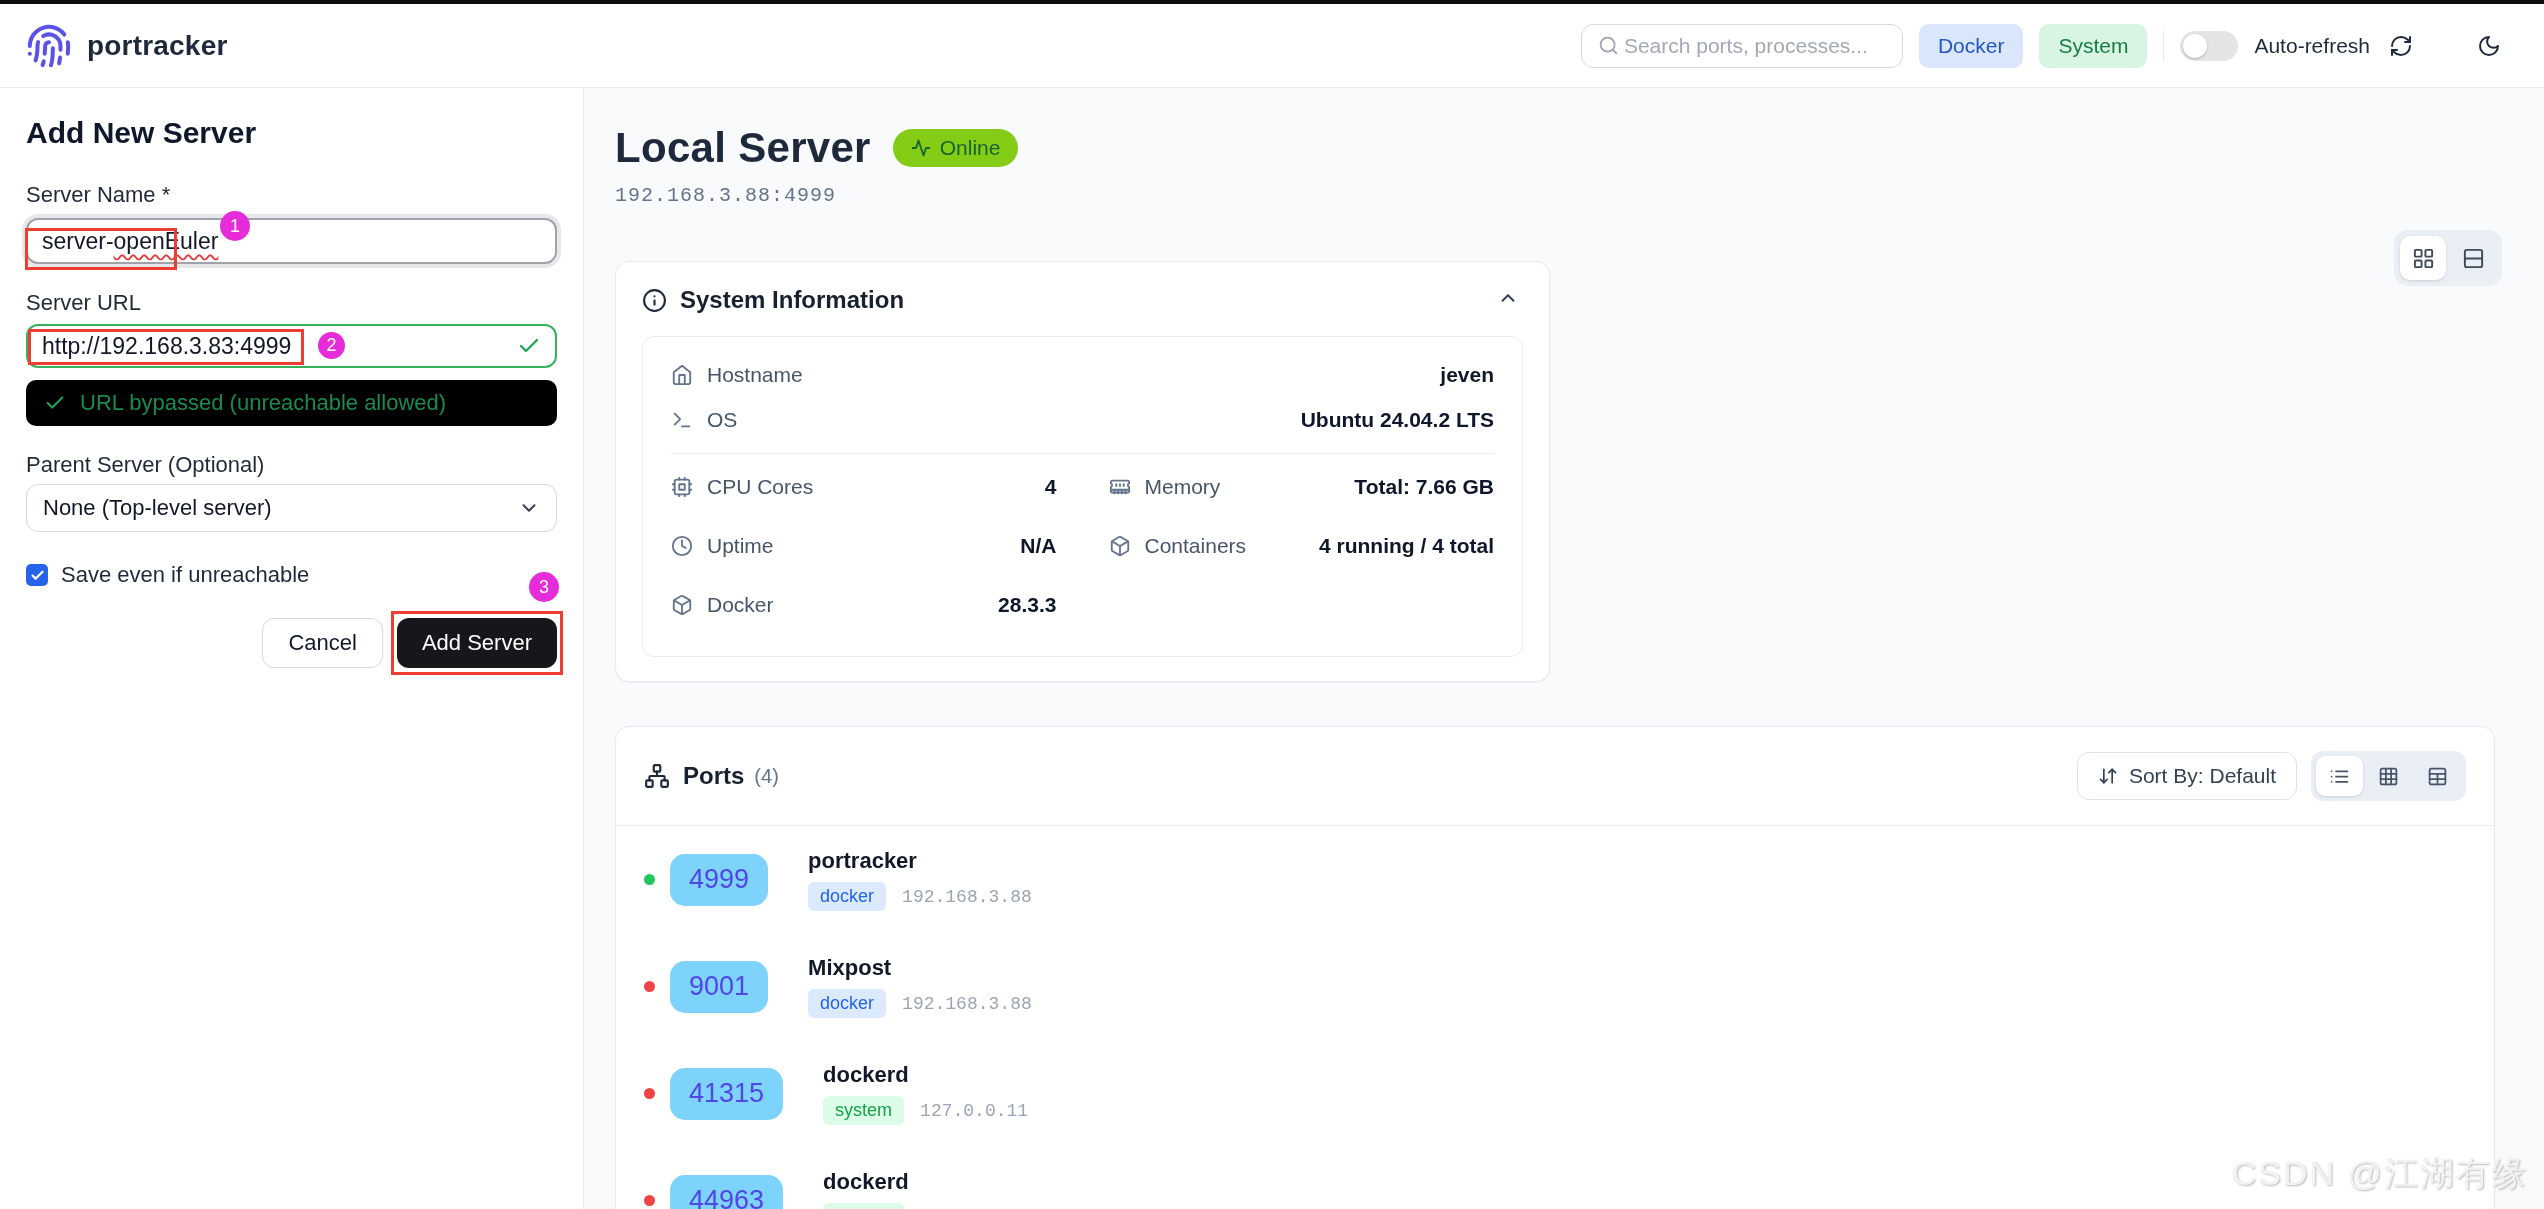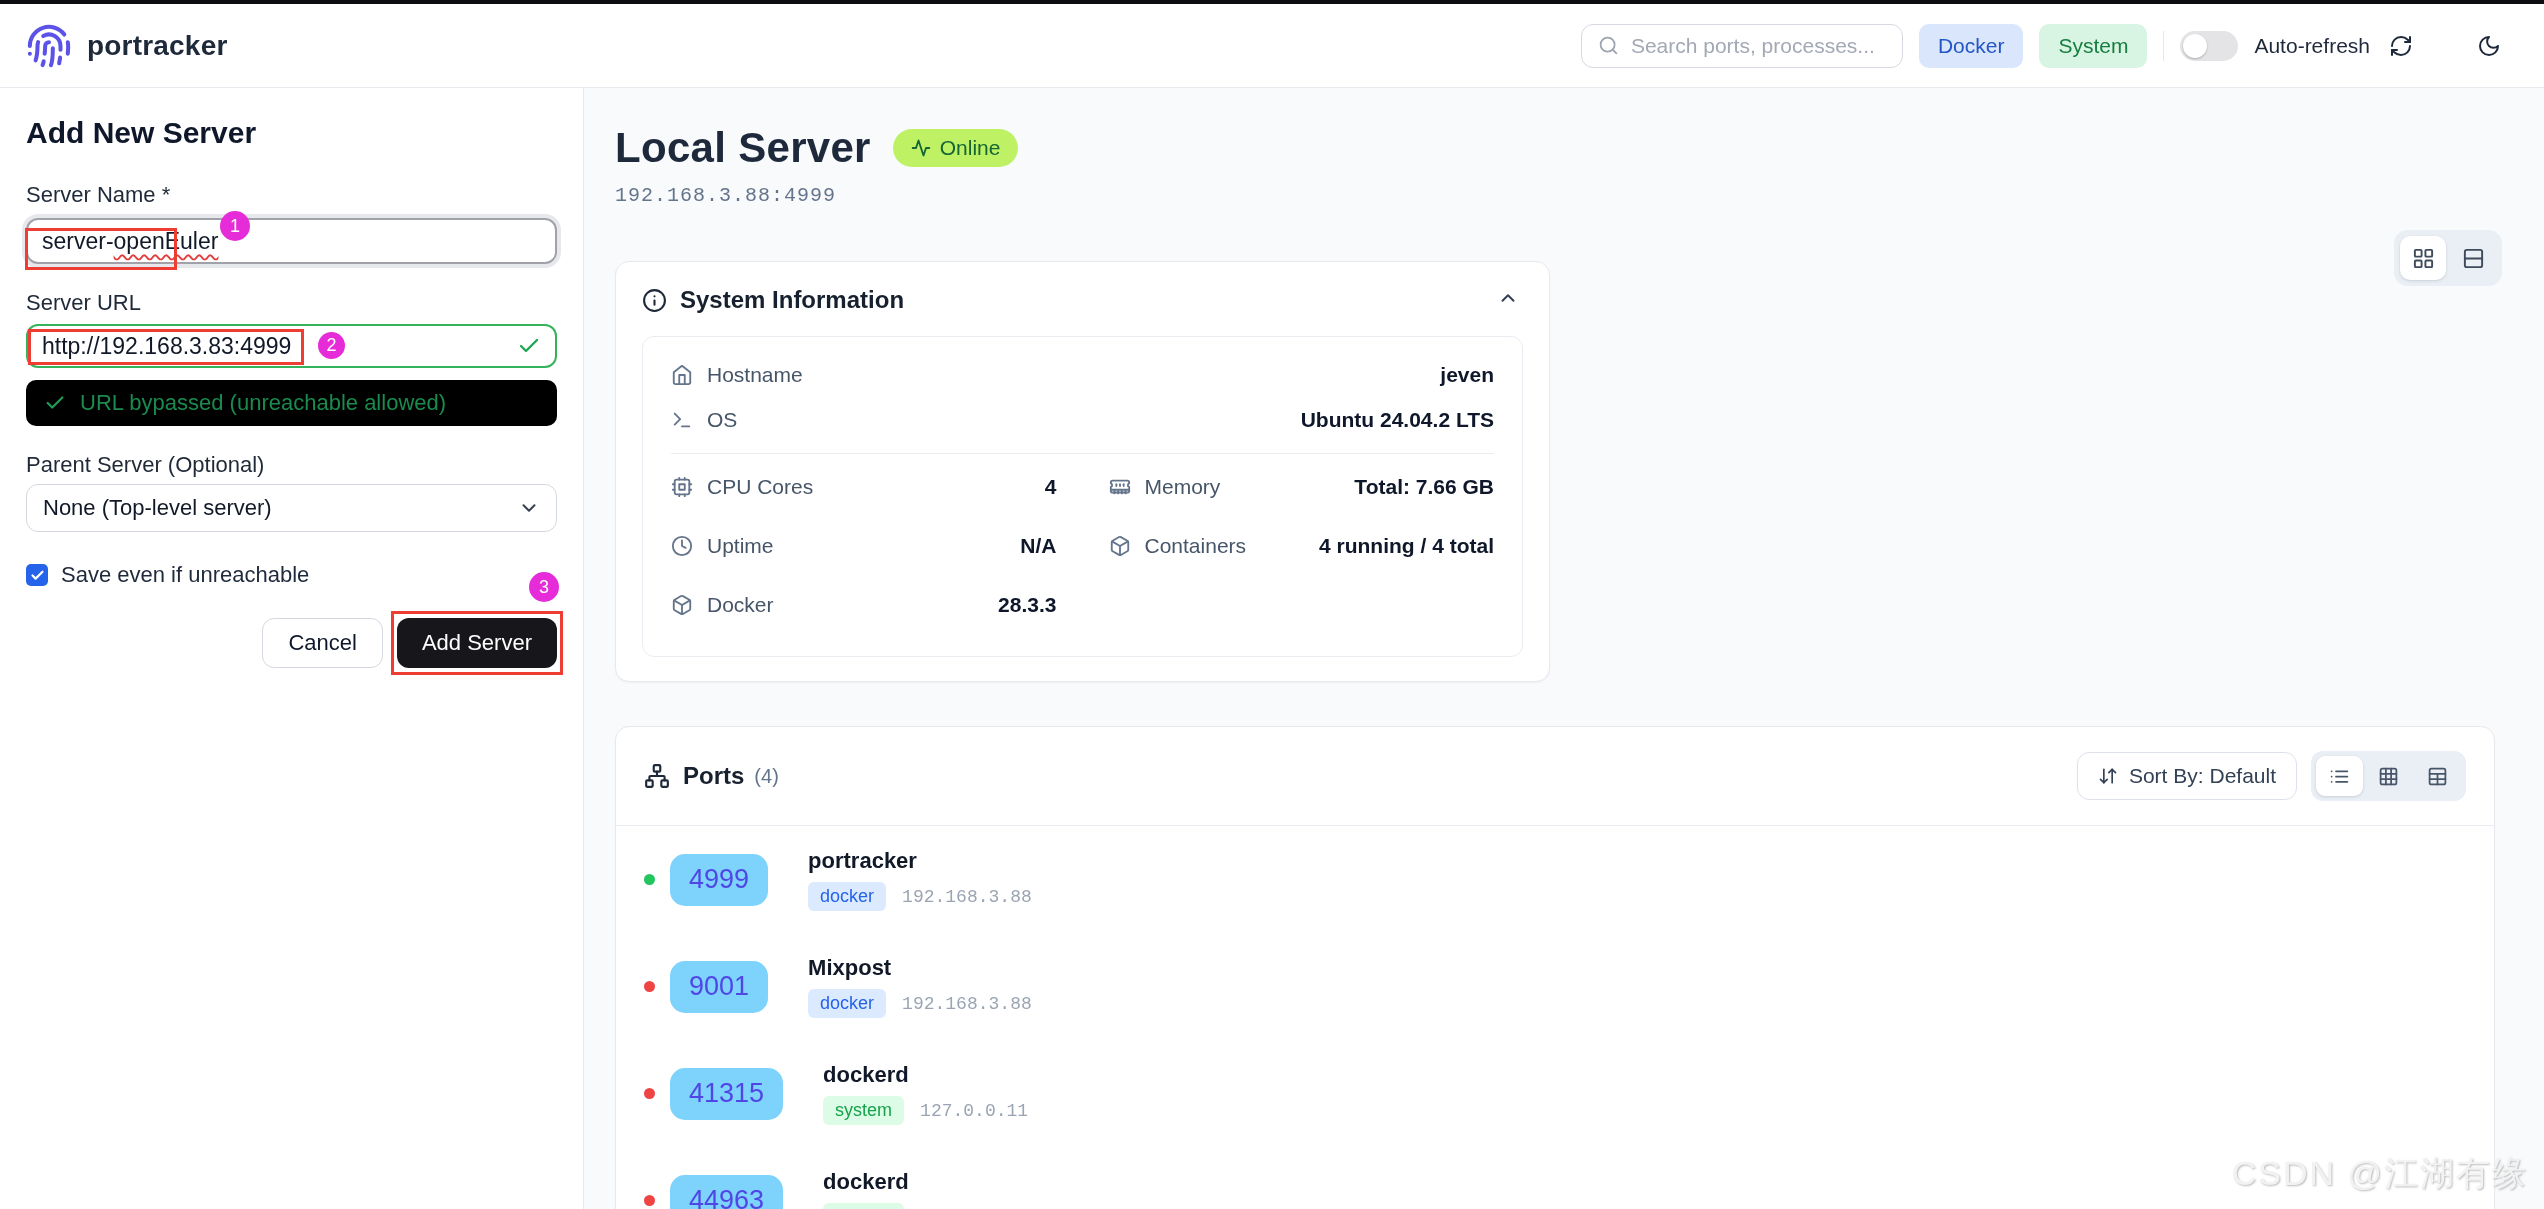--- a/index.html
+++ b/index.html
@@ -6,21 +6,21 @@
   body { font-family:"Liberation Sans", sans-serif; background:#ffffff; }
   .page { position:relative; width:2544px; height:1209px; background:#f8fafc; overflow:hidden; }
   .topline { height:4px; background:#0d0d0f; }
 
   
   .header { height:84px; background:#fff; border-bottom:1px solid #e7e9ee; display:flex; align-items:center; padding:0 26px; }
   .brand { display:flex; align-items:center; gap:15px; }
   .brand svg { width:46px; height:46px; color:#5b52e8; }
   .brand-name { font-size:28px; font-weight:700; color:#1e293b; letter-spacing:.2px; }
   .header-right { margin-left:auto; display:flex; align-items:center; gap:16px; }
-  .searchbox { display:flex; align-items:center; gap:12px; width:322px; height:44px; border:1.5px solid #d6d9e0; border-radius:12px; padding:0 16px; background:#fff; }
+  .searchbox { display:flex; align-items:center; gap:5px; width:322px; height:44px; border:1.5px solid #d6d9e0; border-radius:12px; padding:0 16px; background:#fff; }
   .searchbox svg { width:21px; height:21px; color:#9ca3af; flex:none; }
   .searchbox input { border:none; outline:none; width:100%; font-size:21px; color:#374151; font-family:inherit; background:transparent; }
   .searchbox input::placeholder { color:#a3a9b4; }
   .chip { height:44px; display:flex; align-items:center; padding:0 19px; border-radius:10px; font-size:21px; cursor:pointer; }
   .chip-docker { background:#d9e6fb; color:#2457c5; }
   .chip-system { background:#d8f4e2; color:#177d41; }
   .vdiv { width:1px; height:30px; background:#e5e7eb; }
   .toggle { width:58px; height:30px; border-radius:15px; background:#e4e4e7; position:relative; cursor:pointer; flex:none; }
   .toggle .knob { position:absolute; left:3px; top:3px; width:24px; height:24px; border-radius:50%; background:#fff; box-shadow:0 1px 2px rgba(0,0,0,.25); }
   .autorefresh-label { font-size:21px; color:#1e293b; }
@@ -64,21 +64,21 @@
   .rect-name { left:-3px; top:8px; width:152px; height:42px; }
   .circle-1 { left:192px; top:-9px; }
   .rect-url { left:0px; top:3px; width:276px; height:36px; }
   .circle-2 { left:290px; top:6px; width:27px; height:27px; }
   .rect-submit { left:-6px; top:-7px; right:-6px; bottom:-7px; }
   .circle-3 { right:-2px; top:-46px; }
 
   
   .title-row { display:flex; align-items:center; gap:22px; }
   .page-title { font-size:42px; line-height:52px; font-weight:800; color:#1e293b; letter-spacing:.3px; }
-  .online-badge { display:flex; align-items:center; gap:9px; height:38px; padding:0 18px; border-radius:19px; background:#bef264; color:#166534; font-size:21px; }
+  .online-badge { display:flex; align-items:center; gap:9px; height:38px; padding:0 18px; border-radius:19px; background:#84cc16; color:#166534; font-size:21px; }
   .online-badge svg { width:20px; height:20px; }
   .server-address { margin-top:10px; font-family:Liberation Mono, monospace; font-size:20px; letter-spacing:1px; color:#64748b; }
   .view-toggle { position:absolute; top:142px; right:42px; background:#eaeef5; border-radius:14px; padding:6px; display:flex; gap:4px; }
   .vt-btn { width:46px; height:44px; border-radius:10px; display:flex; align-items:center; justify-content:center; color:#3f4a5a; cursor:pointer; }
   .vt-btn svg { width:23px; height:23px; }
   .vt-btn.active { background:#fff; box-shadow:0 1px 3px rgba(16,24,40,.15); }
 
   
   .card { background:#fff; border:1px solid #e7e9ee; border-radius:14px; box-shadow:0 1px 2px rgba(16,24,40,.04); }
   .sys-card { margin-top:54px; width:935px; padding:24px 26px; }

